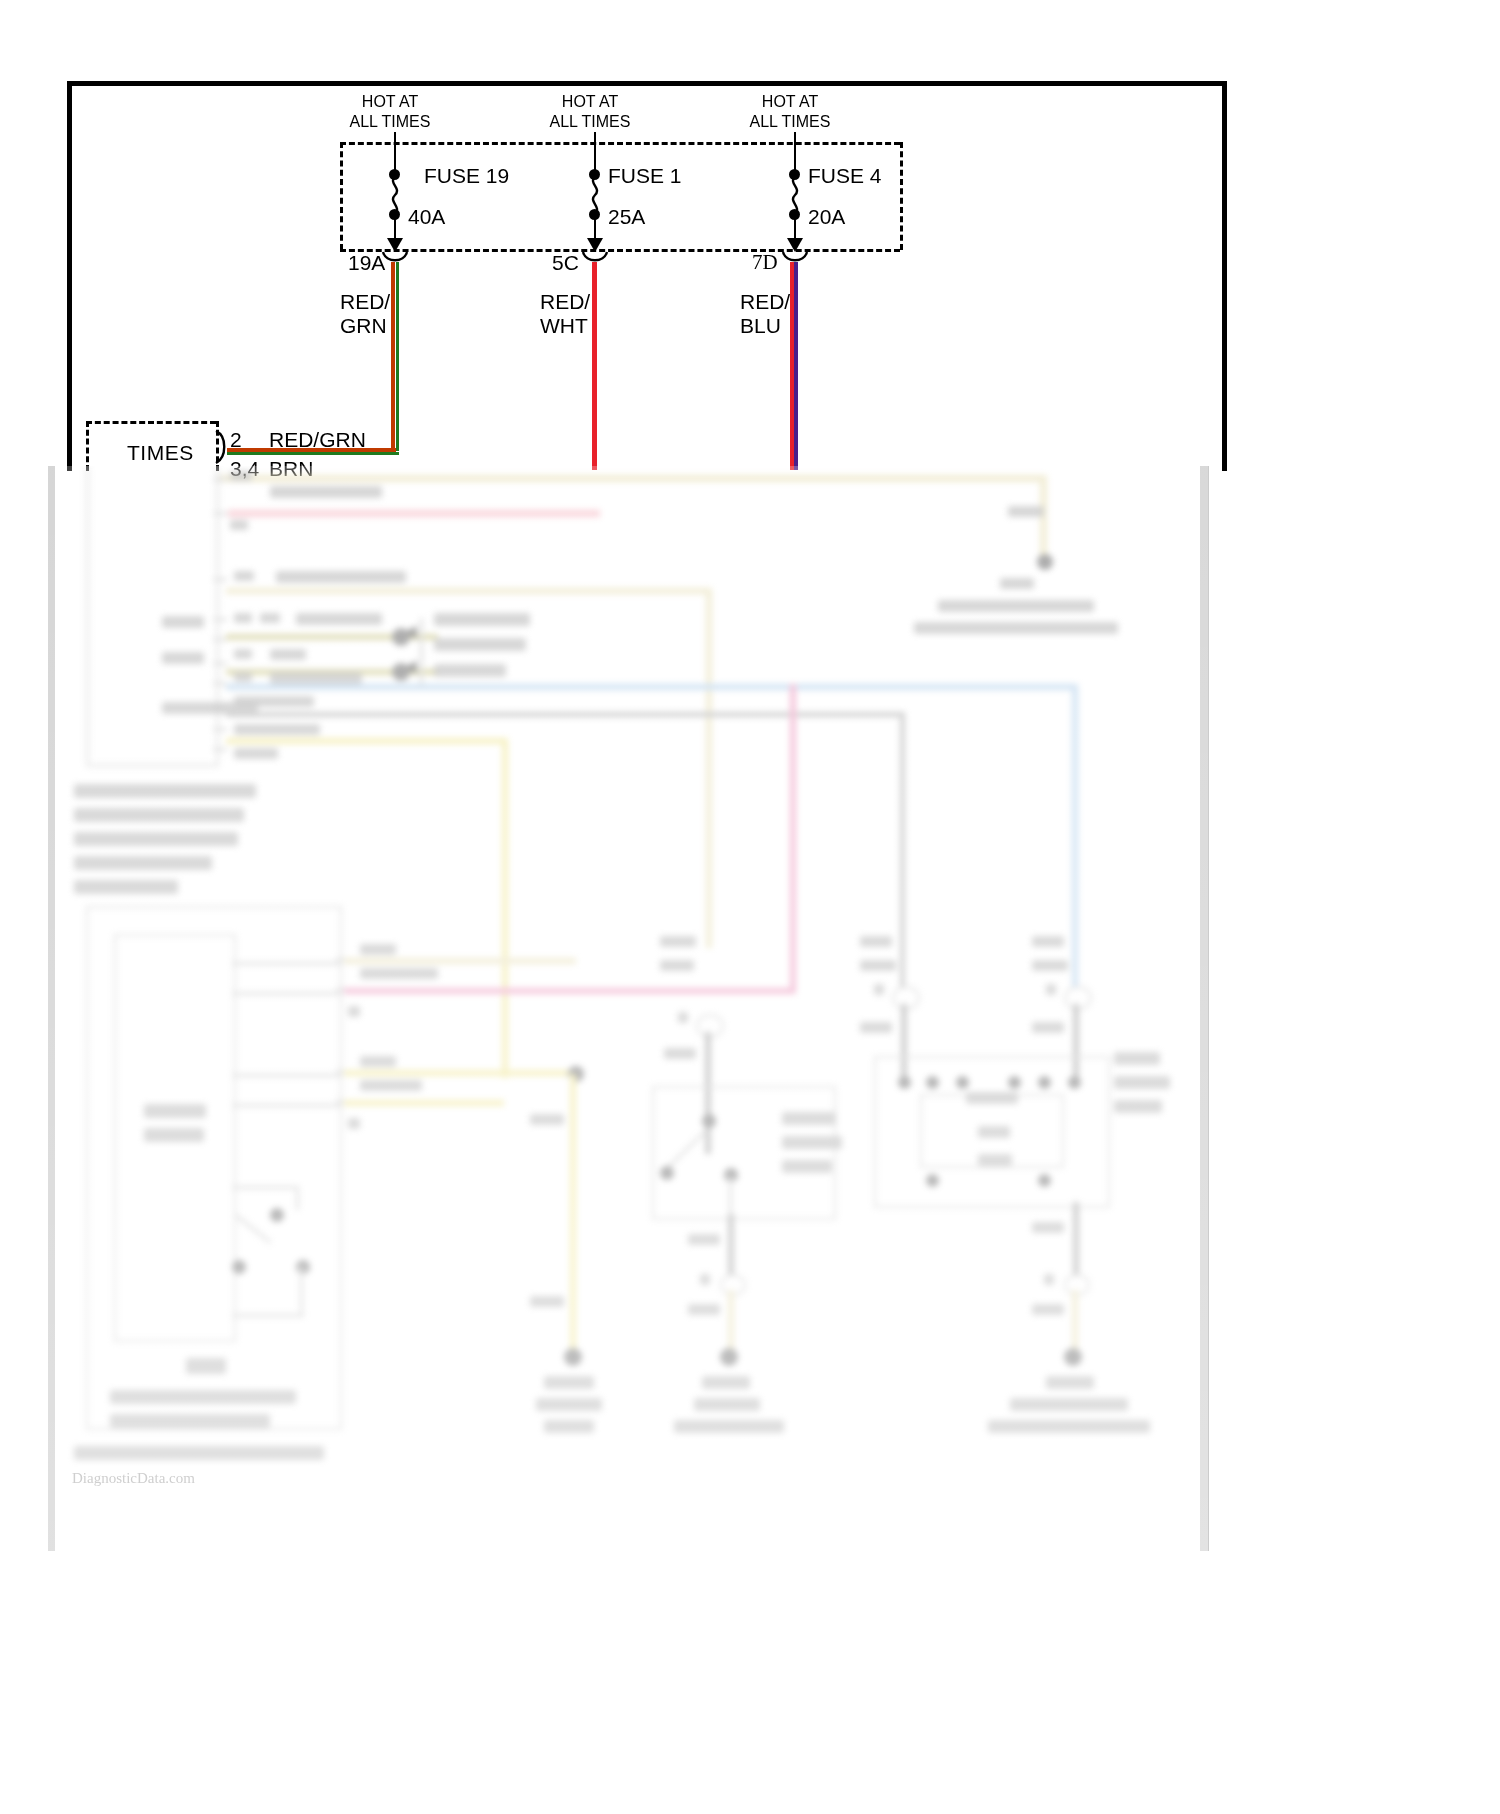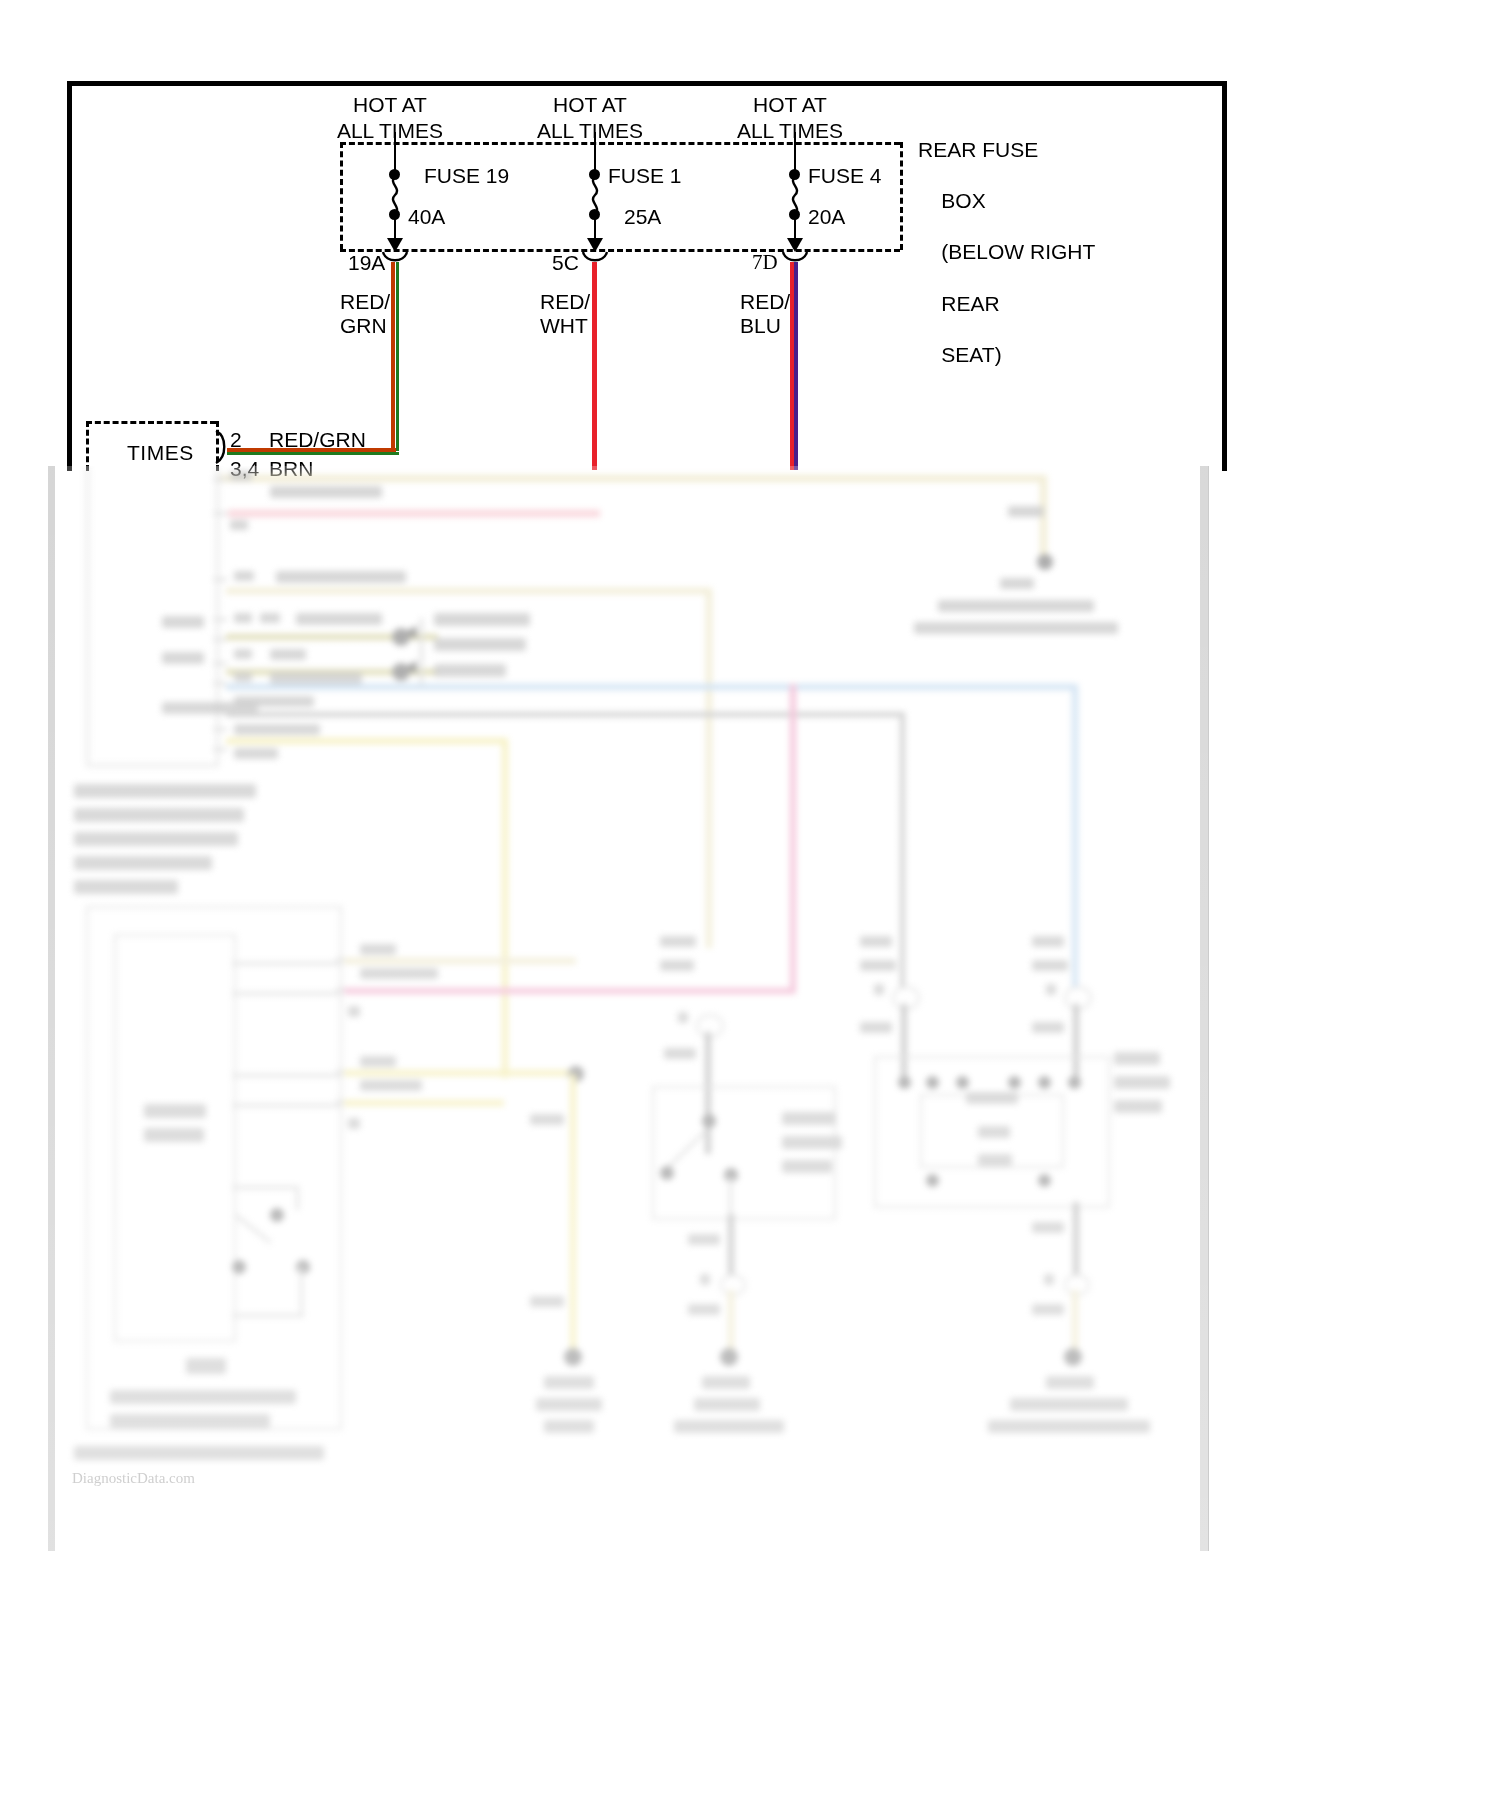--- a/index.html
+++ b/index.html
@@ -15,21 +15,21 @@
   
   #frame-top   {left:67px; top:81px;  width:1160px;height:5px;}
   #frame-left  {left:67px; top:81px;  width:5px;  height:390px;}
   #frame-right {left:1222px;top:81px; width:5px;  height:390px;}
 
   
   .vline{position:absolute;background:#000;width:2px;}
   .dot{position:absolute;width:11px;height:11px;border-radius:50%;background:#000;}
   .lbl{position:absolute;color:#000;white-space:pre;line-height:1.22;}
 
-  .hot-label{font-size:21px;text-align:center;width:200px;}
+  .hot-label{font-size:16px;text-align:center;width:200px;}
   .fuse-label{font-size:21px;}
   .amp-label{font-size:21px;}
   .pin-label{font-size:21px;}
   .wire-label{font-size:21px;line-height:1.15;}
   .box-label{font-size:21px;line-height:1.22;}
   .ground-label{font-size:21px;letter-spacing:.5px;}
 
   
   .dash-h{position:absolute;height:0;border-top:3px dashed #000;}
   .dash-v{position:absolute;width:0;border-left:3px dashed #000;}
@@ -100,26 +100,20 @@
   <div class="lbl hot-label" style="left:490px;top:92px;">HOT AT
 ALL TIMES</div>
   <div class="lbl hot-label" style="left:690px;top:92px;">HOT AT
 ALL TIMES</div>
 
   <div class="dash-h" style="left:340px;top:142px;width:560px;"></div>
   <div class="dash-h" style="left:340px;top:249px;width:560px;"></div>
   <div class="dash-v" style="left:340px;top:142px;height:108px;"></div>
   <div class="dash-v" style="left:900px;top:142px;height:108px;"></div>
 
-  <div class="lbl box-label" style="left:918px;top:137px;"><span>REAR FUSE</span><br>
-    <span>BOX</span><br>
-    <span>(BELOW RIGHT</span><br>
-    <span>REAR</span><br>
-    <span>SEAT)</span>
-  </div>
 
   <div class="vline" style="left:394px;top:132px;height:44px;"></div>
   <div class="dot" style="left:389px;top:169px;"></div>
   <svg class="squig" style="left:386px;top:176px;" width="18" height="38" viewBox="0 0 18 38">
     <path d="M9 0 C 2 8, 16 12, 9 19 C 2 26, 16 30, 9 38" stroke="#000" stroke-width="2.4" fill="none"></path>
   </svg>
   <div class="dot" style="left:389px;top:209px;"></div>
   <div class="vline" style="left:394px;top:218px;height:26px;"></div>
   <div class="arrow-down" style="left:387px;top:238px;"></div>
   <svg class="cup" style="left:382px;top:251px;" width="26" height="14" viewBox="0 0 26 14">
@@ -141,21 +135,21 @@
   <svg class="squig" style="left:586px;top:176px;" width="18" height="38" viewBox="0 0 18 38">
     <path d="M9 0 C 2 8, 16 12, 9 19 C 2 26, 16 30, 9 38" stroke="#000" stroke-width="2.4" fill="none"></path>
   </svg>
   <div class="dot" style="left:589px;top:209px;"></div>
   <div class="vline" style="left:594px;top:218px;height:26px;"></div>
   <div class="arrow-down" style="left:587px;top:238px;"></div>
   <svg class="cup" style="left:582px;top:251px;" width="26" height="14" viewBox="0 0 26 14">
     <path d="M1 1 C 4 12, 22 12, 25 1" stroke="#000" stroke-width="2.4" fill="none"></path>
   </svg>
   <div class="lbl fuse-label" style="left:608px;top:163px;">FUSE 1</div>
-  <div class="lbl amp-label" style="left:608px;top:204px;margin-left:16px;">25A</div>
+  <div class="lbl amp-label" style="left:608px;top:204px;">25A</div>
   <div class="lbl pin-label" style="left:552px;top:250px;">5C</div>
   <div class="lbl wire-label" style="left:540px;top:290px;">RED/
 WHT</div>
   <div class="wire w-red" style="left:592px;top:262px;width:5px;height:208px;"></div>
 
   <div class="vline" style="left:794px;top:132px;height:44px;"></div>
   <div class="dot" style="left:789px;top:169px;"></div>
   <svg class="squig" style="left:786px;top:176px;" width="18" height="38" viewBox="0 0 18 38">
     <path d="M9 0 C 2 8, 16 12, 9 19 C 2 26, 16 30, 9 38" stroke="#000" stroke-width="2.4" fill="none"></path>
   </svg>

